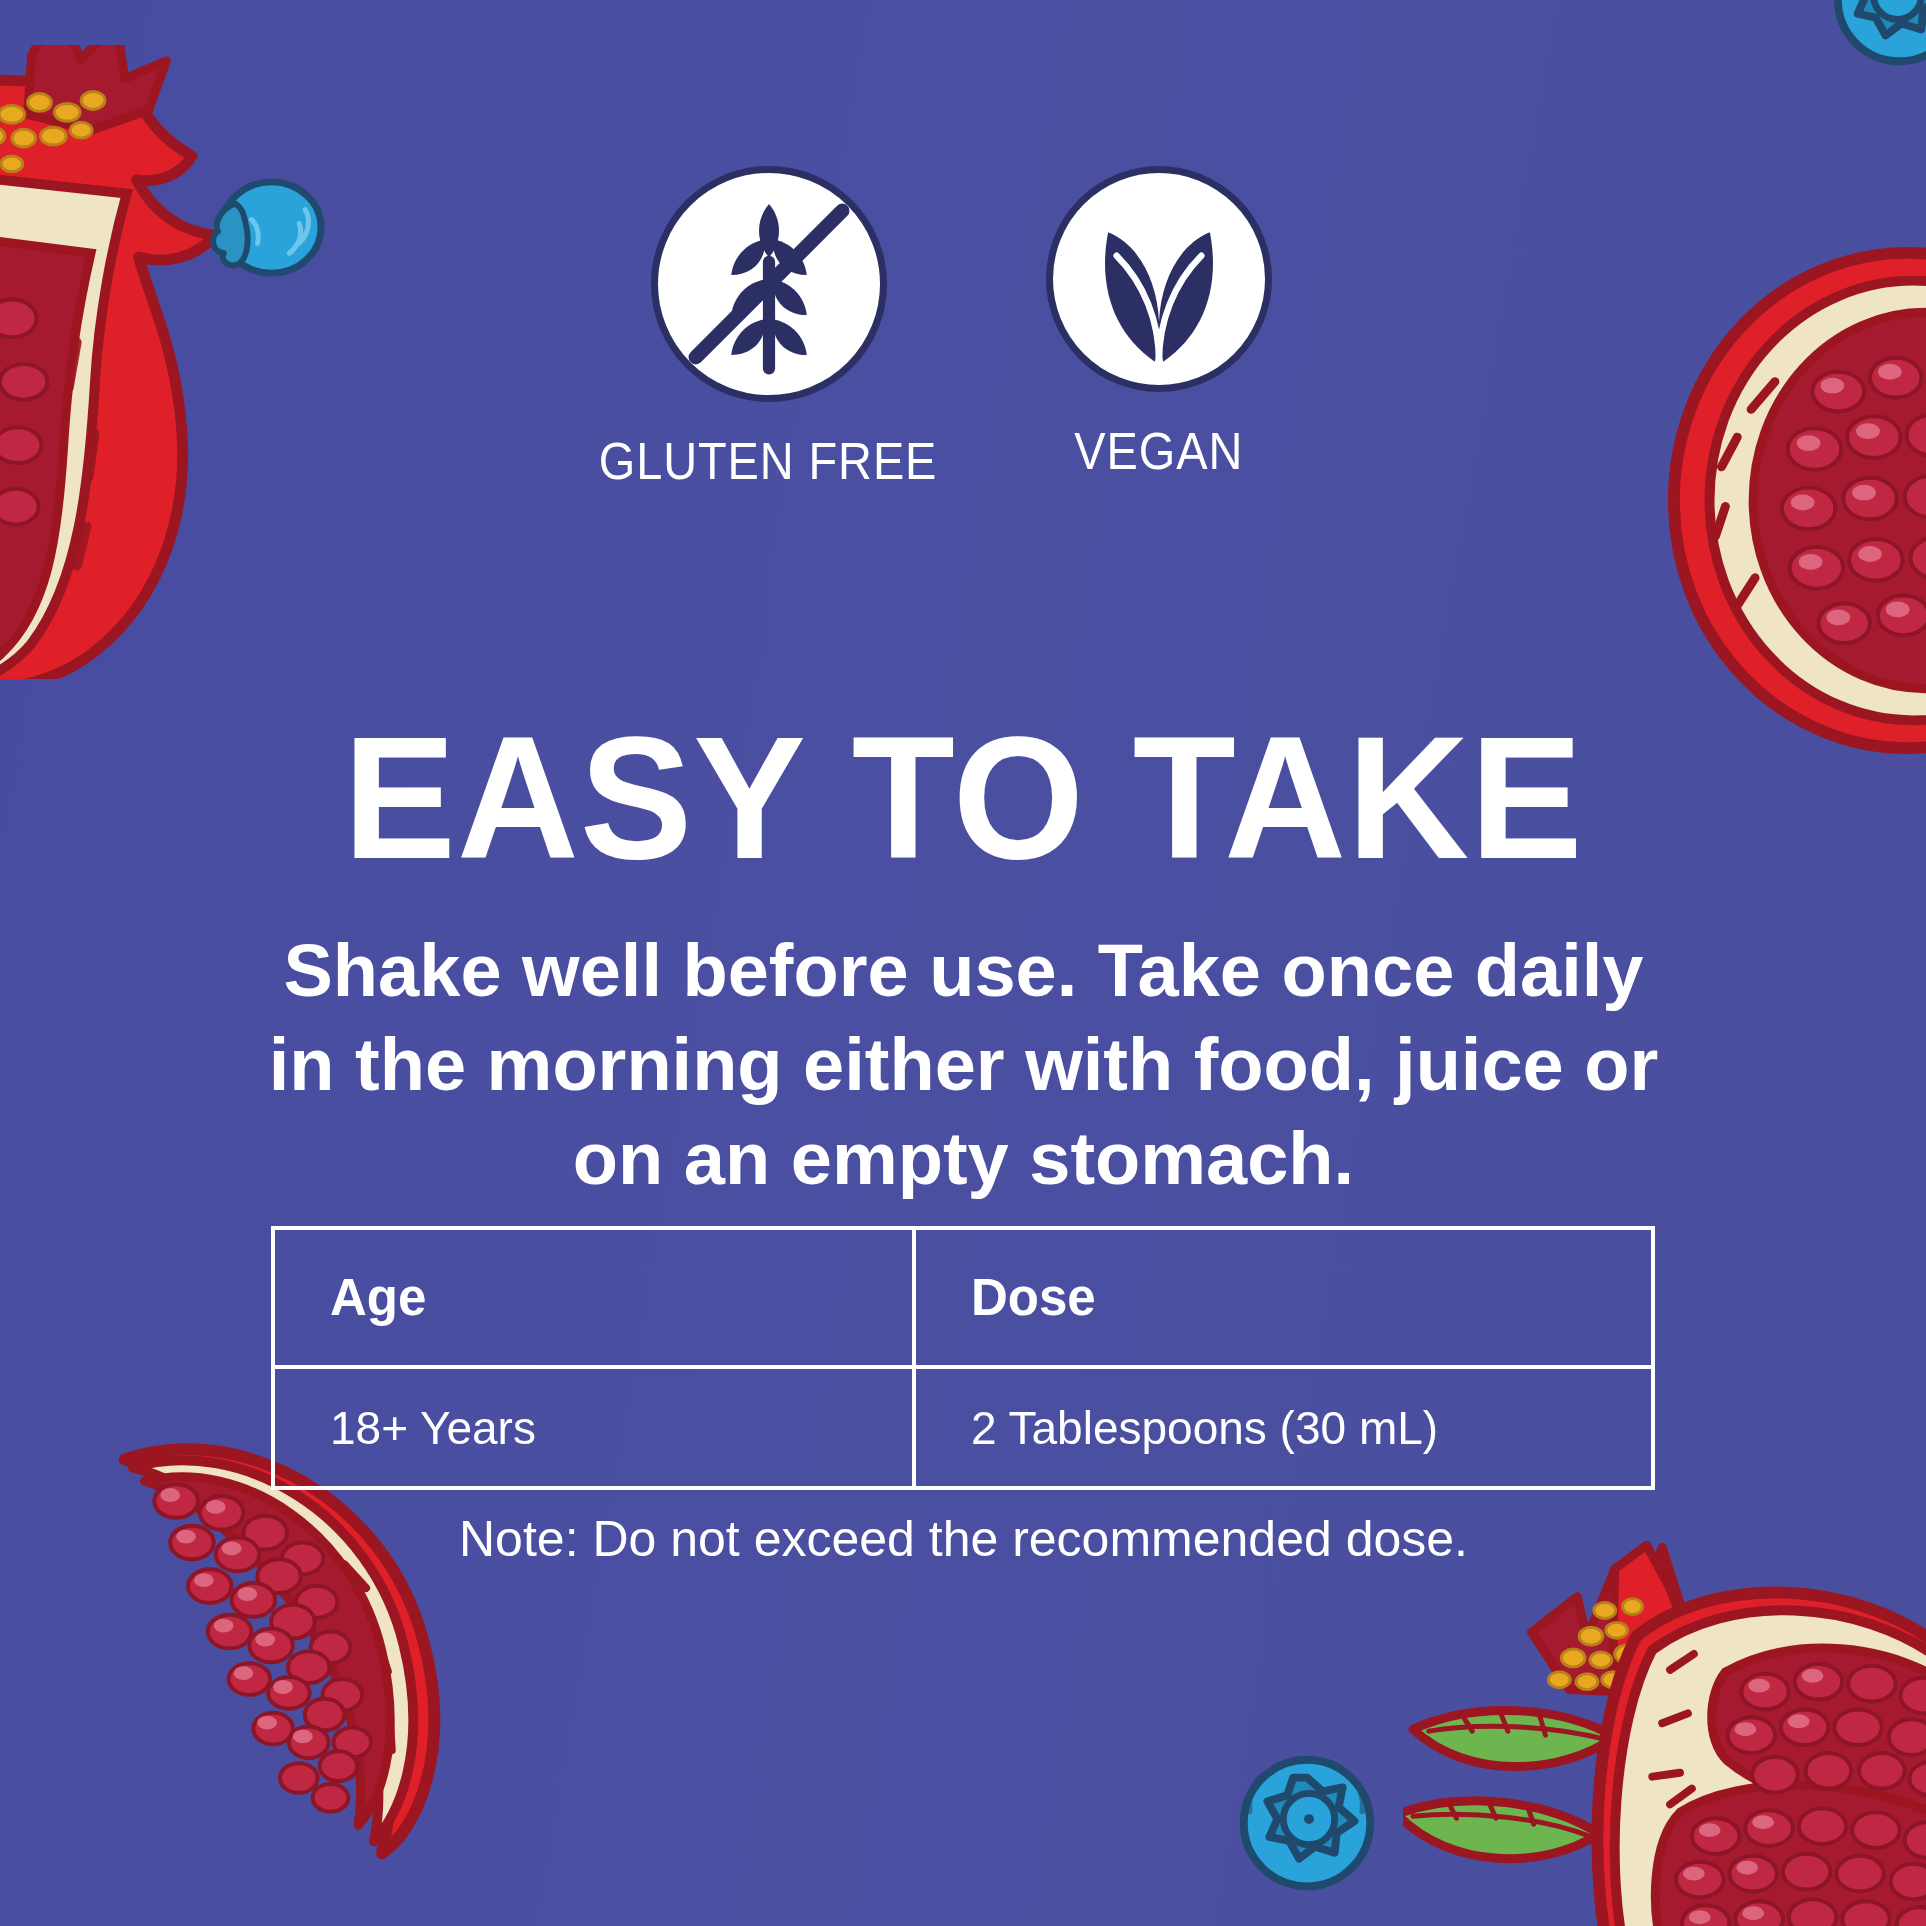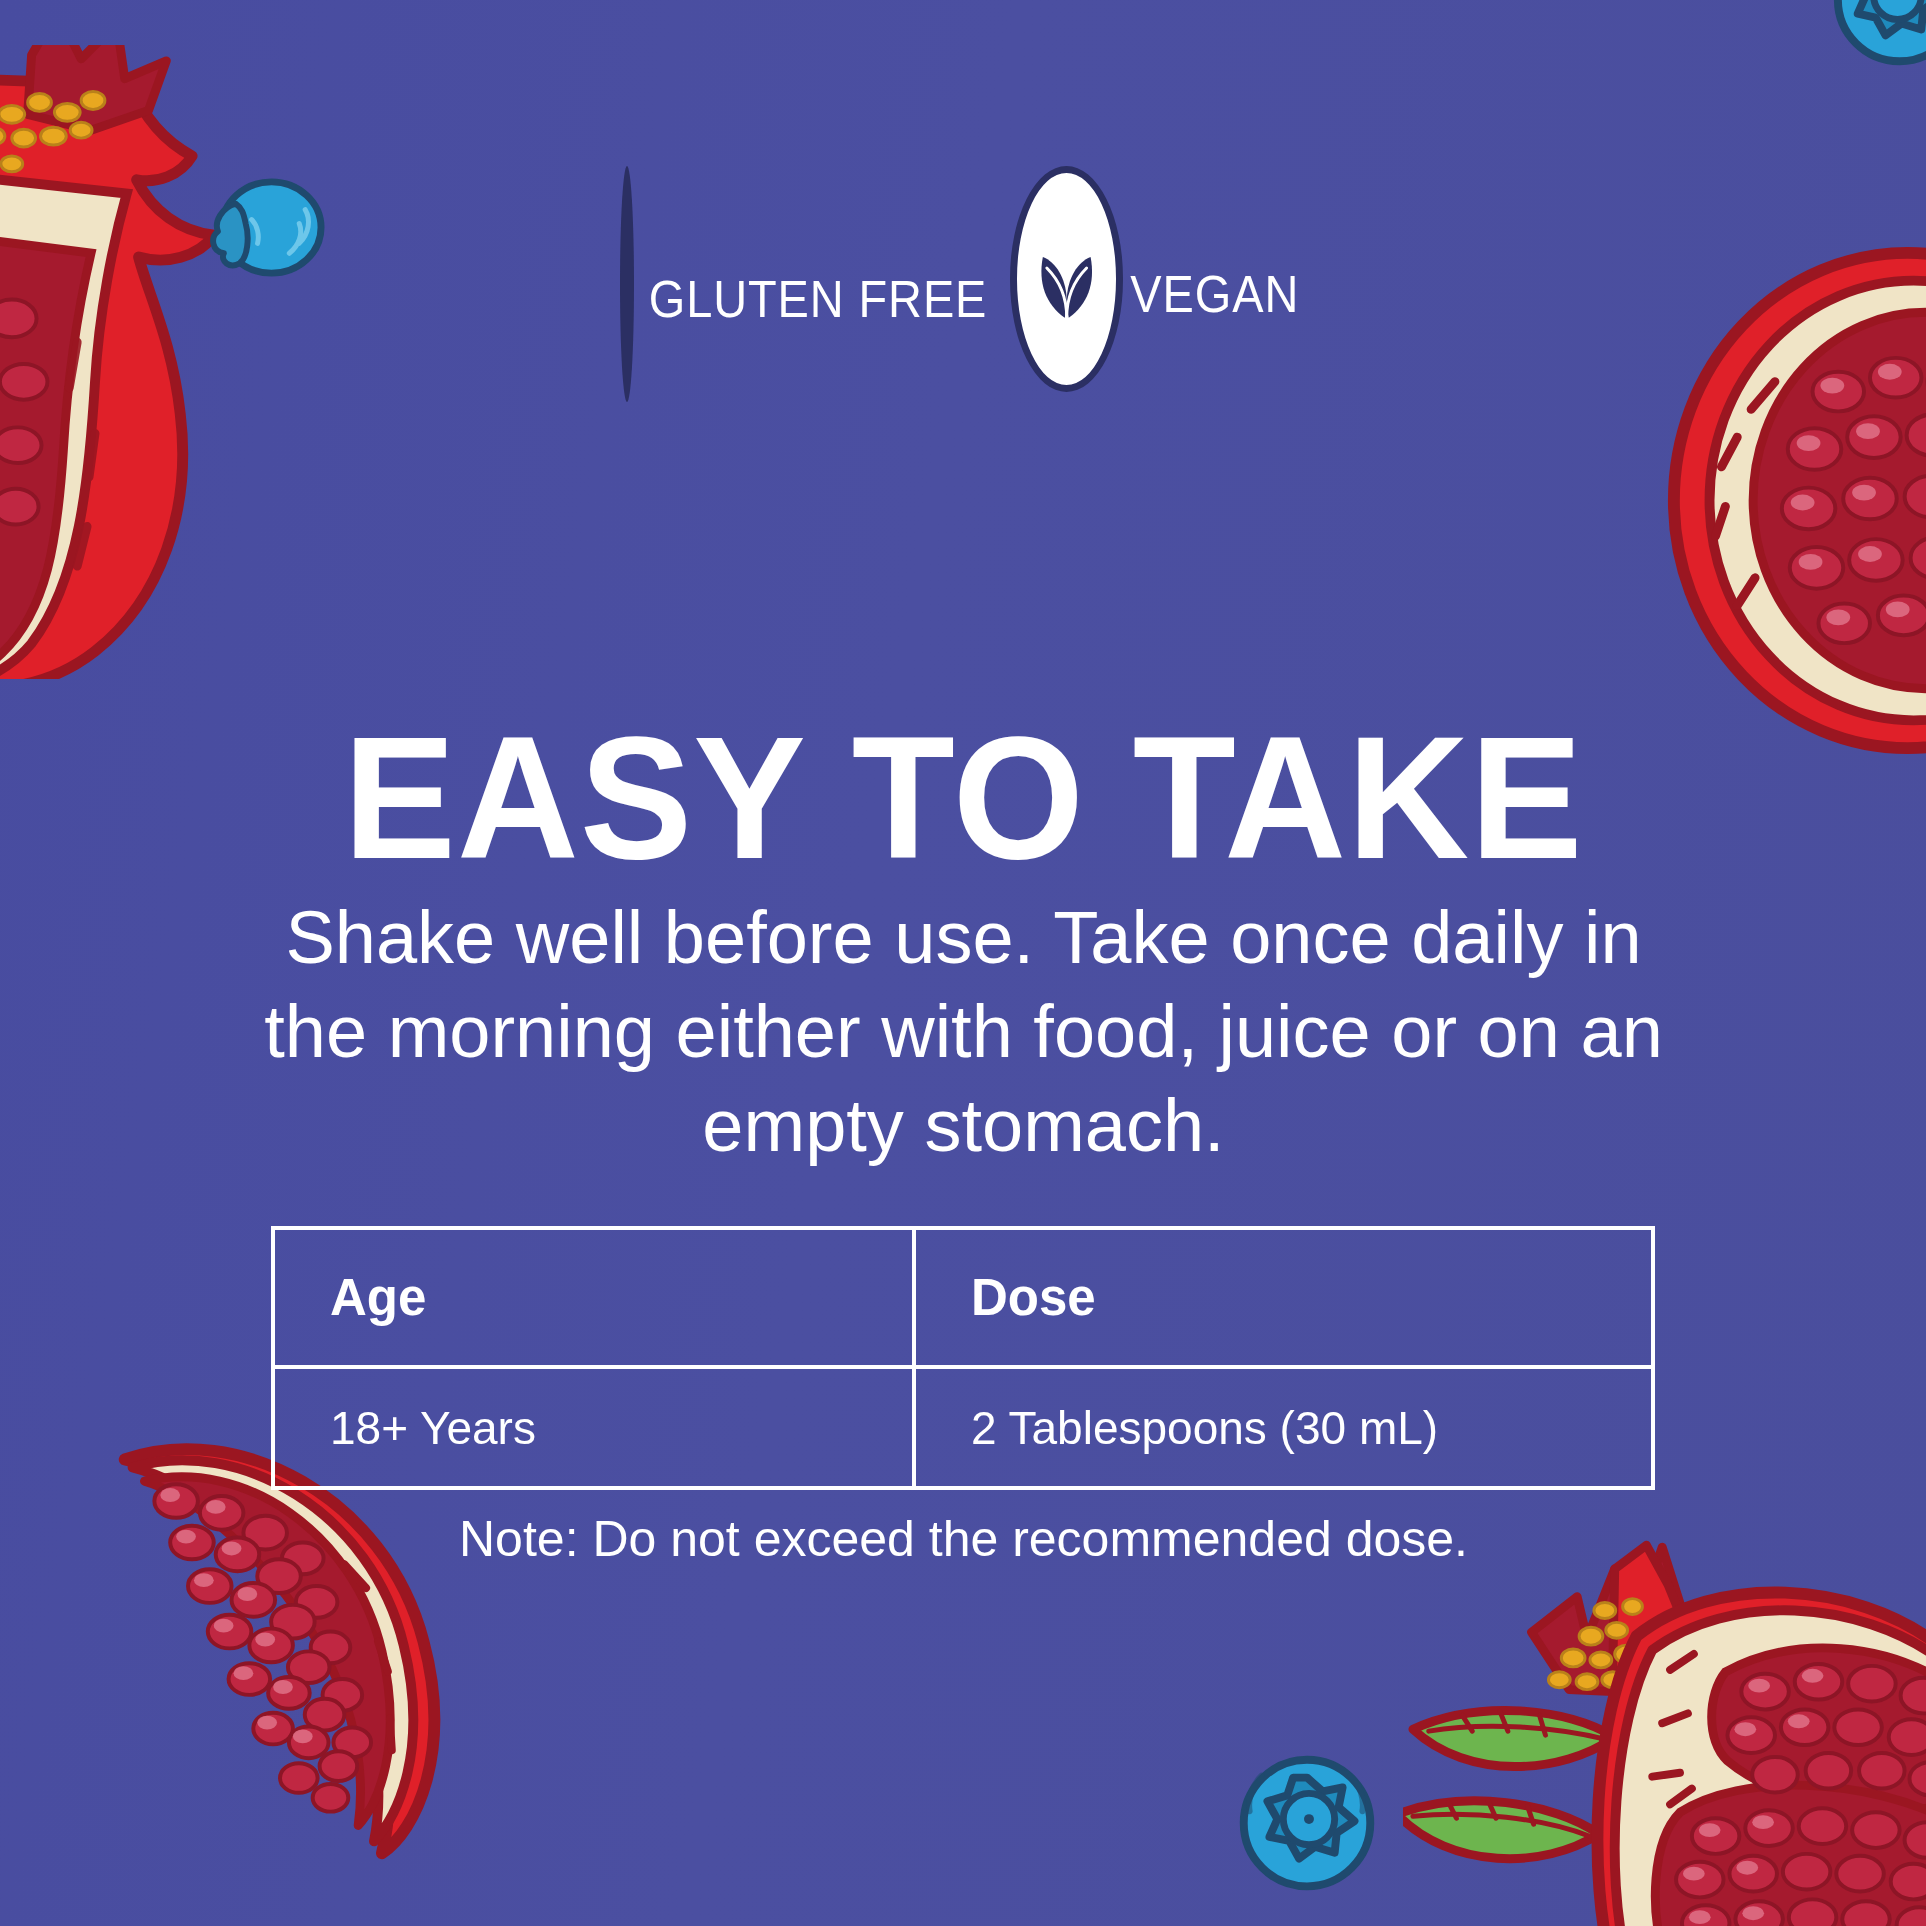--- a/index.html
+++ b/index.html
@@ -25,21 +25,21 @@
   .bb1{left:206px;top:166px;width:119px;height:119px;}
   .bb2{left:1220px;top:1742px;width:174px;height:174px;}
   .bb3{right:-34px;top:-46px;width:139px;height:139px;}
 
   
   .badges{
     position:absolute;left:0;right:0;top:166px;
     display:flex;justify-content:center;align-items:flex-start;
     gap:93px;
   }
-  .badge{display:flex;flex-direction:row;align-items:center;width:297px;}
+  .badge{display:flex;flex-direction:column;align-items:center;width:297px;}
   .badge-circle{
     width:222px;height:222px;border-radius:50%;
     background:#ffffff;border:7px solid #2b2f63;
     display:flex;align-items:center;justify-content:center;
     position:relative;overflow:hidden;
   }
   .badge-circle.sm{width:212px;height:212px;}
   .badge-label{
     margin-top:30px;color:#ffffff;
     font-size:51px;font-weight:400;letter-spacing:1px;
@@ -52,22 +52,22 @@
     position:absolute;left:0;right:0;top:711px;
     text-align:center;color:#ffffff;
     font-size:174px;line-height:1;font-weight:700;
     letter-spacing:1px;
     transform:scaleX(0.97);
   }
 
   
   .body-copy{
     position:absolute;left:50%;transform:translateX(-50%);
-    top:891px;width:1416px;text-align:center;color:#ffffff;
-    font-size:74px;line-height:1.27;font-weight:400;
+    top:924px;width:1416px;text-align:center;color:#ffffff;
+    font-size:74px;line-height:1.27;font-weight:700;
   }
 
   
   .dose-table{
     position:absolute;left:271px;top:1226px;
     width:1384px;border-collapse:collapse;
     table-layout:fixed;
   }
   .dose-table td,.dose-table th{
     border:4px solid #ffffff;color:#ffffff;text-align:left;

